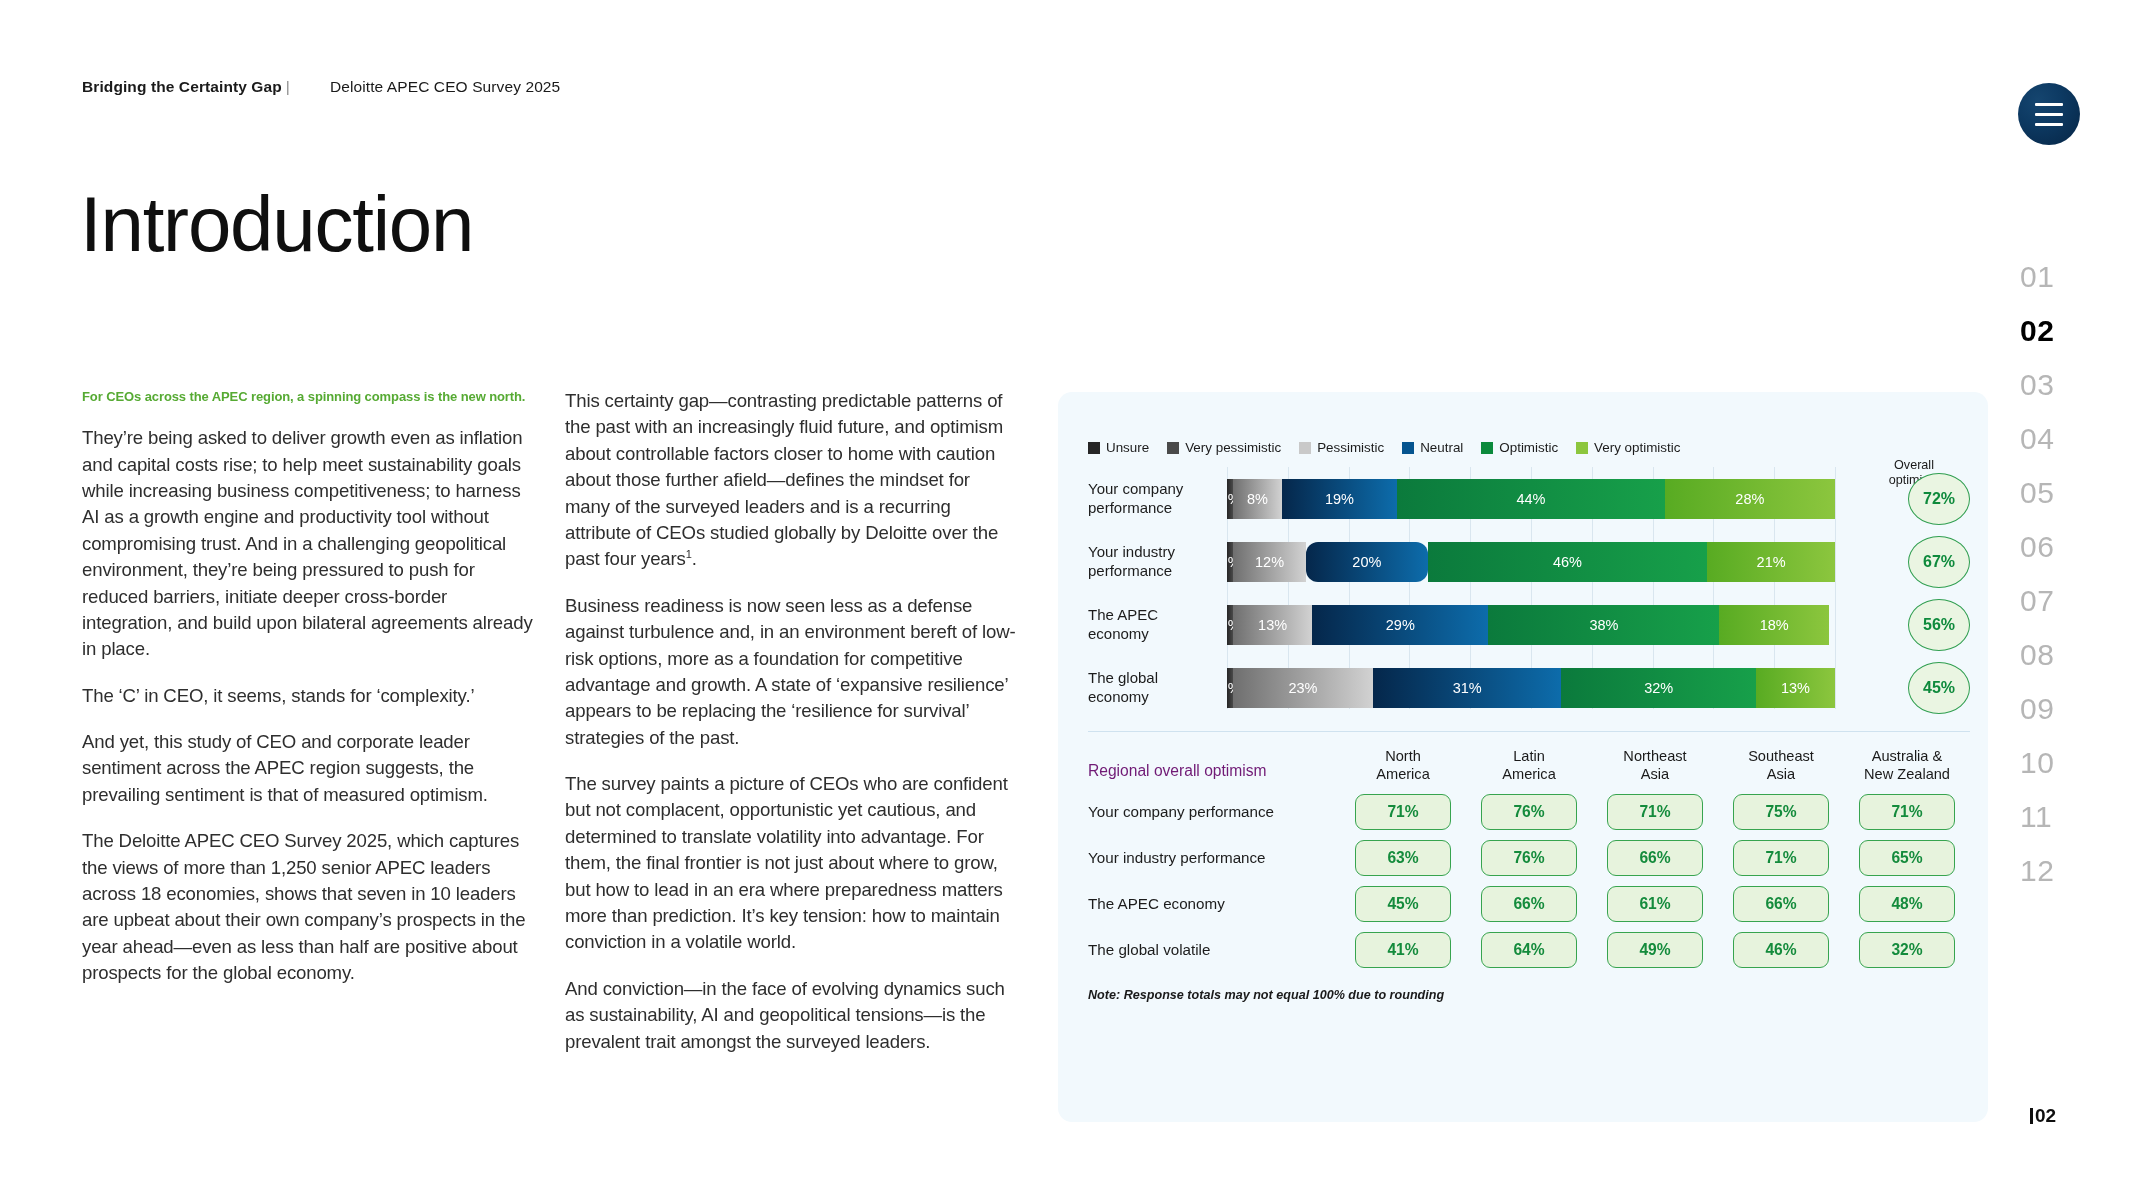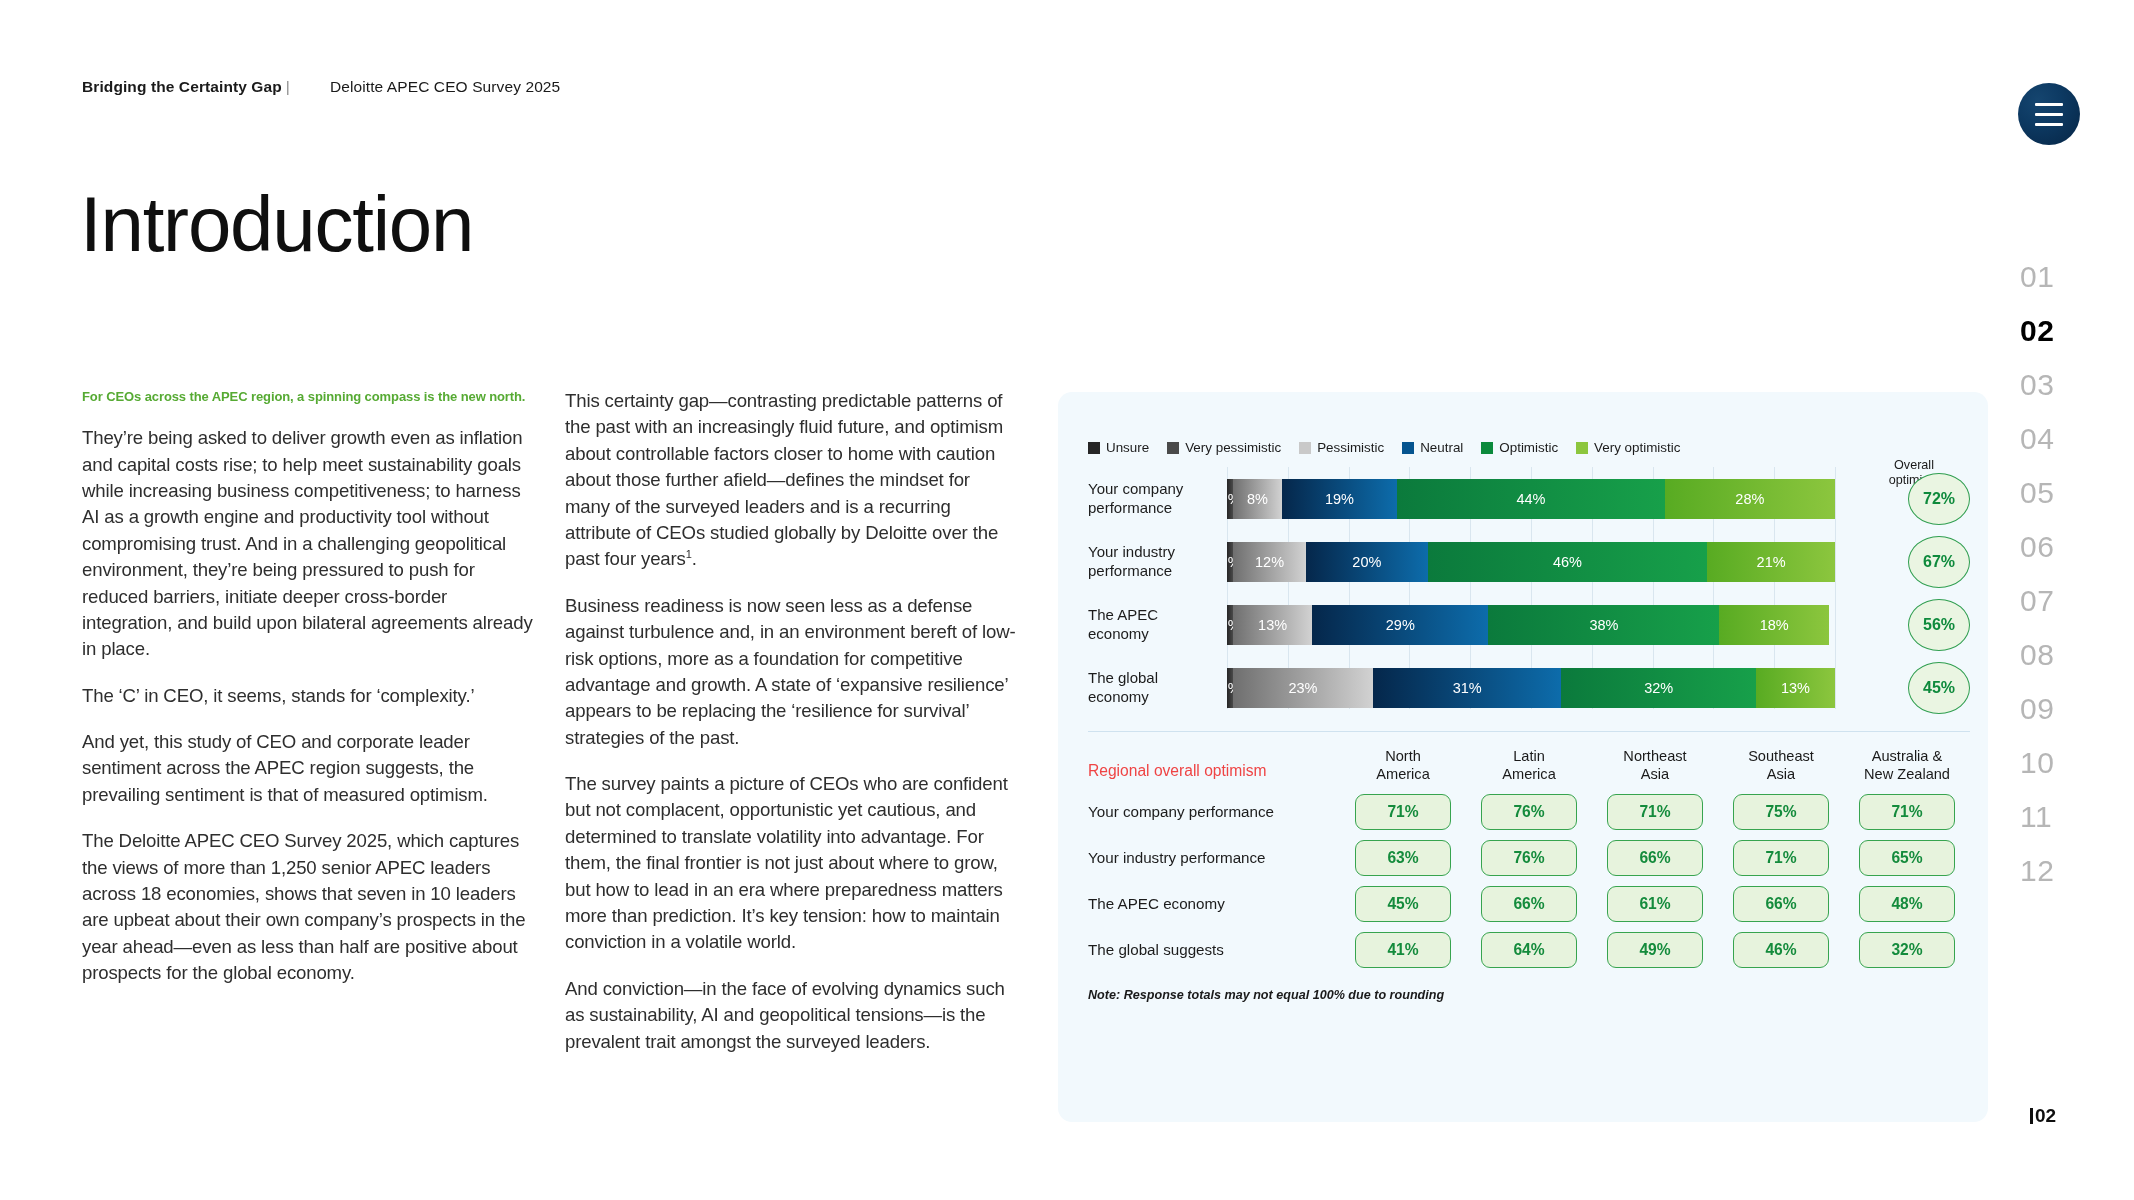--- a/index.html
+++ b/index.html
@@ -116,21 +116,21 @@
     width: 62px; height: 52px; border-radius: 50%;
     border: 1.6px solid #2f9e4f; background: #eaf5e2;
     display: flex; align-items: center; justify-content: center;
     font-size: 16px; font-weight: 700; color: #0e8a3c;
   }
 
   
   .reg { position: relative; margin-top: 12px; width: 882px; border-top: 1px solid #cfe2ef; padding-top: 16px; }
   .reg-head { display: flex; align-items: flex-end; }
   .reg-head .rh-label {
-    width: 252px; font-size: 15.6px; color: #ef4444; padding-bottom: 4px;
+    width: 252px; font-size: 15.6px; color: #701a75; padding-bottom: 4px;
   }
   .reg-head .rh-col {
     flex: 1; text-align: center; font-size: 14.6px; color: #1a1a1a;
     font-weight: 400; line-height: 1.22;
   }
   .reg-row { display: flex; align-items: center; margin-top: 10px; }
   .reg-row .rr-label { width: 252px; font-size: 15.2px; color: #1c1c1c; }
   .reg-row .rr-cellwrap { flex: 1; display: flex; justify-content: center; }
   .chip {
     width: 96px; height: 36px; border-radius: 9px;
@@ -256,21 +256,21 @@
               <div class="pill">72%</div>
             </div>
             <div class="brow">
               <div class="blabel">
                 <div>Your industry</div>
                 <div>performance</div>
               </div>
               <div class="bar">
                 <div class="seg s-unsure" style="width: 1%;">1%</div>
                 <div class="seg s-verypess" style="width: 12%;">12%</div>
-                <div class="seg s-neutral" style="width: 20%;">20%</div>
+                <div class="seg s-neutral" style="width: 20%; border-radius: 12px;">20%</div>
                 <div class="seg s-optimistic" style="width: 46%;">46%</div>
                 <div class="seg s-veryopt" style="width: 21%;">21%</div>
               </div>
               <div class="pill">67%</div>
             </div>
             <div class="brow">
               <div class="blabel">
                 <div>The APEC</div>
                 <div>economy</div>
               </div>
@@ -373,21 +373,21 @@
                 <div class="chip">61%</div>
               </div>
               <div class="rr-cellwrap">
                 <div class="chip">66%</div>
               </div>
               <div class="rr-cellwrap">
                 <div class="chip">48%</div>
               </div>
             </div>
             <div class="reg-row">
-              <div class="rr-label">The global suggests</div>
+              <div class="rr-label">The global volatile</div>
               <div class="rr-cellwrap">
                 <div class="chip">41%</div>
               </div>
               <div class="rr-cellwrap">
                 <div class="chip">64%</div>
               </div>
               <div class="rr-cellwrap">
                 <div class="chip">49%</div>
               </div>
               <div class="rr-cellwrap">

